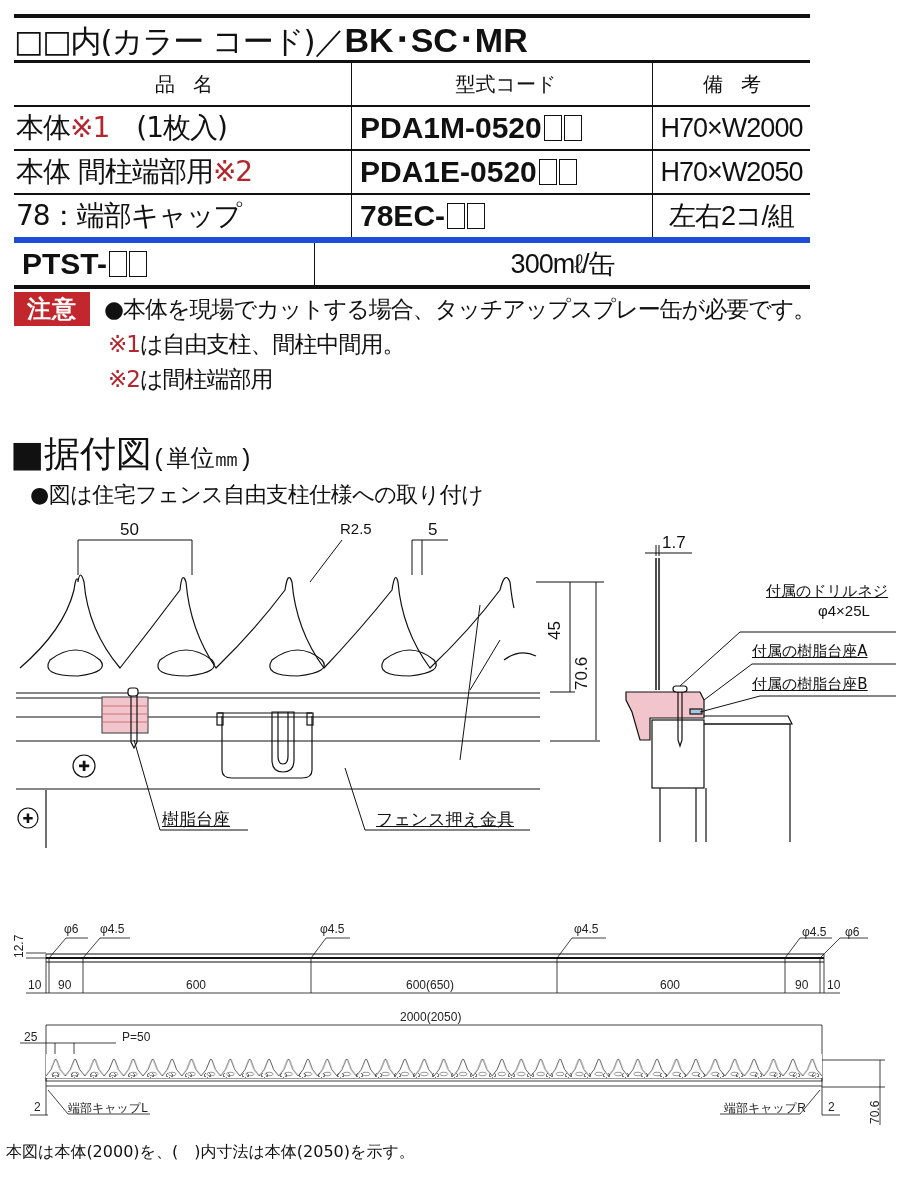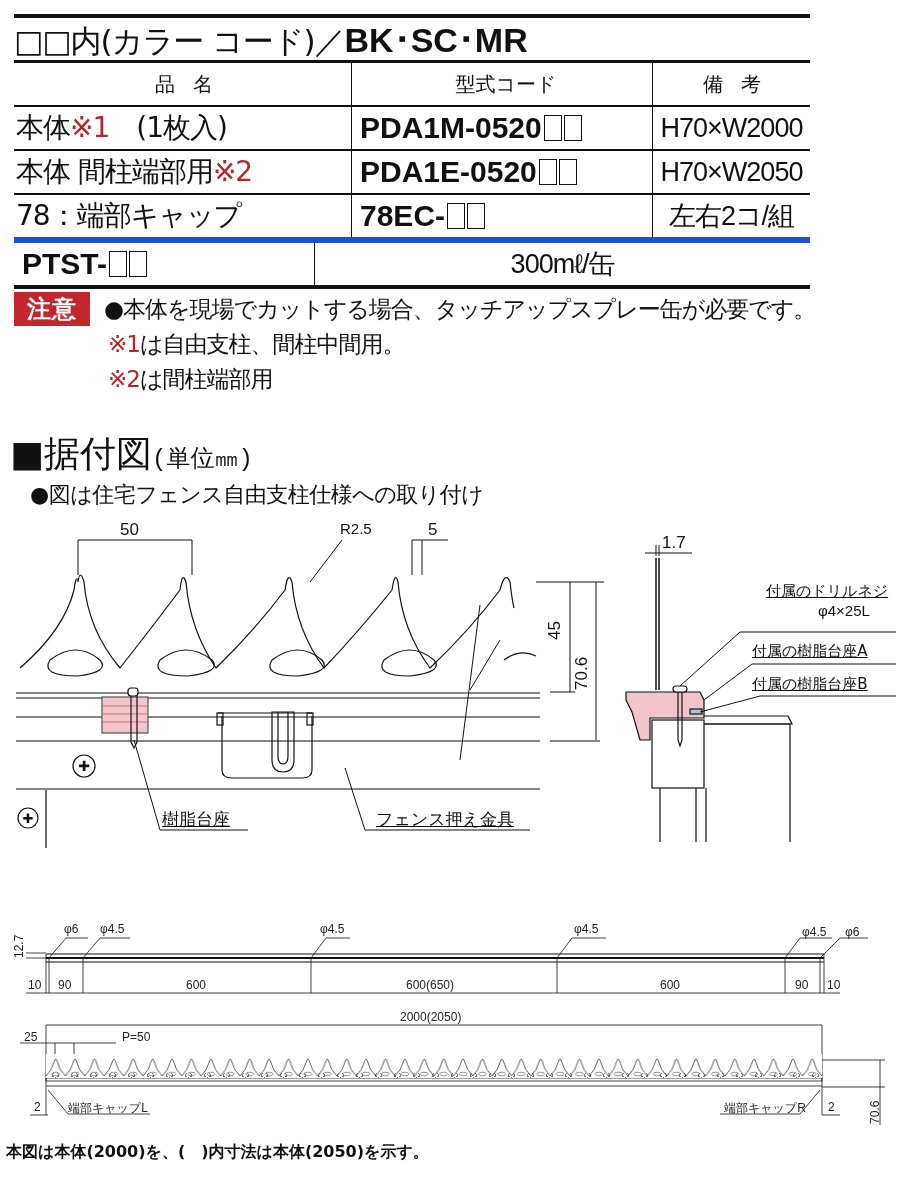--- a/index.html
+++ b/index.html
@@ -23,21 +23,21 @@
   
   .badge{position:absolute;left:14px;top:292px;width:76px;height:34px;background:#c1272d;color:#fff;font-weight:bold;font-size:24px;line-height:34px;text-align:center;letter-spacing:1px;}
   .note{position:absolute;font-size:23px;line-height:32px;white-space:nowrap;letter-spacing:-1px;}
   
   .sect{position:absolute;left:10px;top:432px;font-size:36px;line-height:44px;white-space:nowrap;}
   .sect small{font-size:24px;font-family:Liberation Mono, monospace;}
   .sub{position:absolute;left:30px;top:480px;font-size:22px;white-space:nowrap;letter-spacing:-0.5px;}
   .lbl{position:absolute;font-size:17px;white-space:nowrap;font-family:"Liberation Sans",sans-serif;}
   .lbl-j{position:absolute;font-size:17px;white-space:nowrap;text-decoration:underline;}
   .dim{position:absolute;font-size:12px;white-space:nowrap;font-family:"Liberation Sans",sans-serif;color:#222;}
-  .foot{position:absolute;left:6px;top:1142px;font-size:16px;white-space:nowrap;font-weight:bold;}
+  .foot{position:absolute;left:6px;top:1142px;font-size:16px;white-space:nowrap;}
   svg{position:absolute;left:0;top:0;}
 </style>
 </head>
 <body>
 
 <div class="tbl">
   <div class="toprule"></div>
   <div class="title"><span>□□内(カラー コード)／</span><b>BK･SC･MR</b></div>
   <div class="rule"></div>
   <div class="row hdr">

